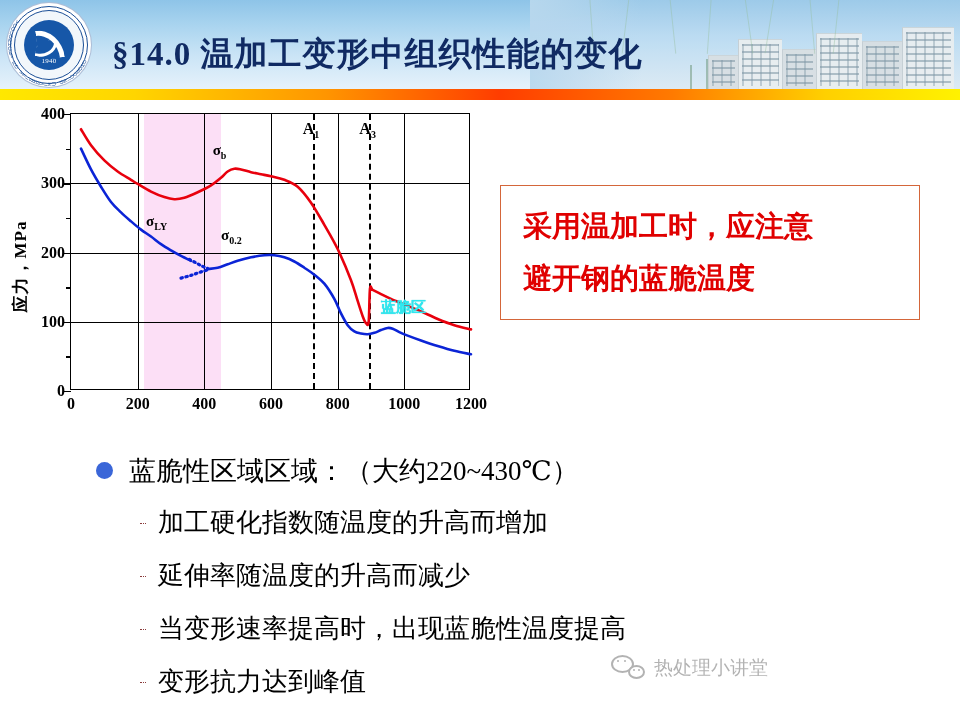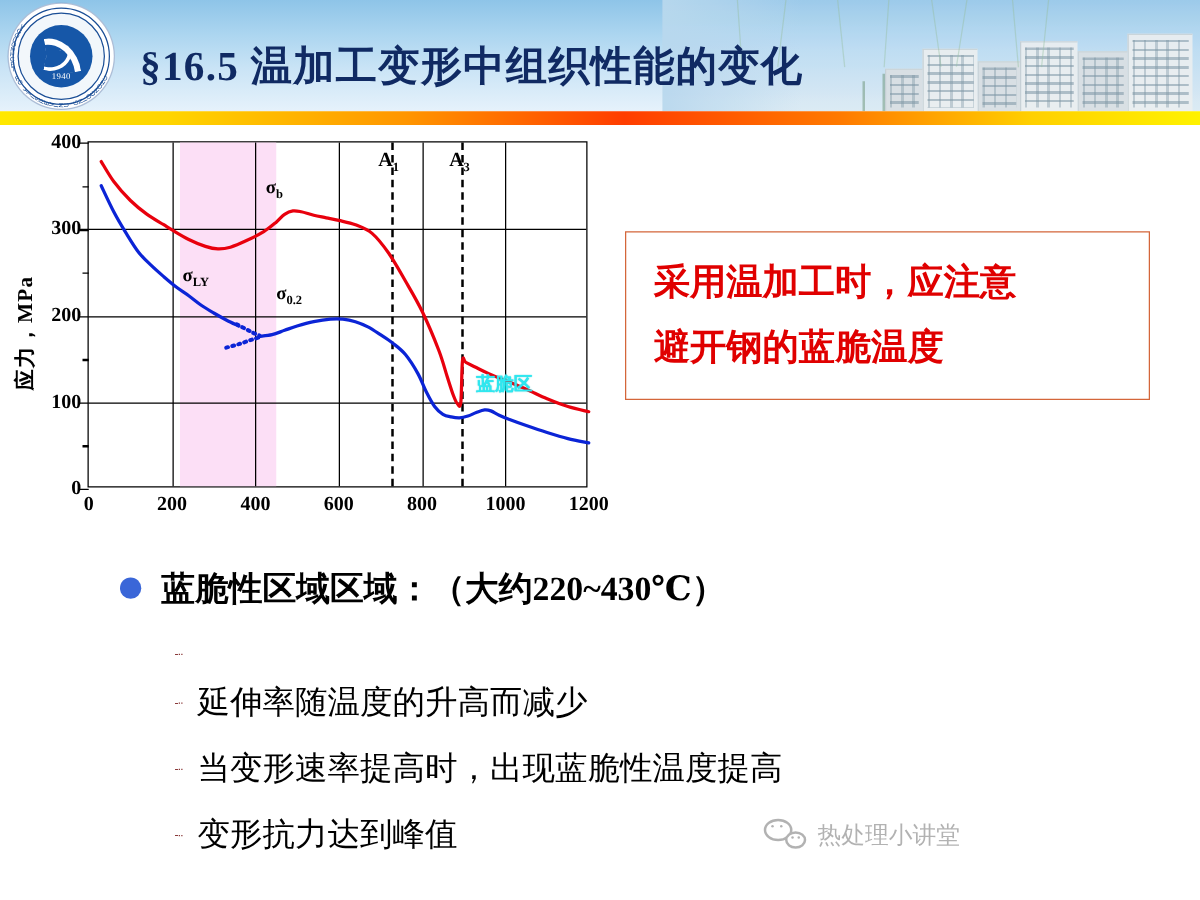--- a/index.html
+++ b/index.html
@@ -164,21 +164,21 @@
   }
 
   
   #bullets { position: absolute; left: 96px; top: 452px; width: 760px; }
   #bullets .lead { display: flex; align-items: flex-start; gap: 16px; margin-bottom: 6px; }
   #bullets .dot {
     width: 17px; height: 17px; border-radius: 50%;
     background: #3a66d8; flex: 0 0 auto; margin-top: 10px;
   }
   #bullets .lead-text {
-    font-size: 27px; font-weight: 700; color: #000; line-height: 38px;
+    font-size: 27px; font-weight: 400; color: #000; line-height: 38px;
     font-family: "Liberation Serif", "DejaVu Serif", serif; white-space: nowrap;
   }
   #bullets .sub { display: flex; align-items: flex-start; gap: 12px; margin: 13px 0 0 44px; }
   #bullets .sq {
     width: 6px; height: 6px; flex: 0 0 auto; margin-top: 20px;
     border-top: 1.5px dotted #8a3a3a;
   }
   #bullets .sub-text {
     font-size: 26px; color: #000; line-height: 40px;
     font-family: "Liberation Serif", "DejaVu Serif", serif; white-space: nowrap;
@@ -270,21 +270,21 @@
           <span style="transform: rotate(275.455deg) translate(0px, -41px) rotate(90deg);">H</span>
           <span style="transform: rotate(281.212deg) translate(0px, -41px) rotate(90deg);">N</span>
           <span style="transform: rotate(286.97deg) translate(0px, -41px) rotate(90deg);">O</span>
           <span style="transform: rotate(292.727deg) translate(0px, -41px) rotate(90deg);">L</span>
           <span style="transform: rotate(298.485deg) translate(0px, -41px) rotate(90deg);">O</span>
           <span style="transform: rotate(304.242deg) translate(0px, -41px) rotate(90deg);">G</span>
           <span style="transform: rotate(310deg) translate(0px, -41px) rotate(90deg);">Y</span>
         </div>
       </div>
 
-    <div id="title">§16.5   温加工变形中组织性能的变化</div>
+    <div id="title">§14.0   温加工变形中组织性能的变化</div>
   </div>
 
   <div id="gradbar"></div>
 
   <div id="chart-wrap">
     <div id="ylabel">应力，MPa</div>
 
     <div id="plot">
       <div id="band" style="left: 73.3333px; width: 76.6667px; background: rgb(251, 211, 243);"></div>
       <div id="grid-layer">
@@ -349,20 +349,21 @@
   </div>
 
   <div id="bullets">
     <div class="lead">
       <div class="dot"></div>
       <div class="lead-text">蓝脆性区域区域：（大约220~430℃）</div>
     </div>
     <div id="sub-items">
         <div class="sub">
           <div class="sq"></div>
+          <div class="sub-text">加工硬化指数随温度的升高而增加</div>
         </div>
         <div class="sub">
           <div class="sq"></div>
           <div class="sub-text">延伸率随温度的升高而减少</div>
         </div>
         <div class="sub">
           <div class="sq"></div>
           <div class="sub-text">当变形速率提高时，出现蓝脆性温度提高</div>
         </div>
         <div class="sub">

